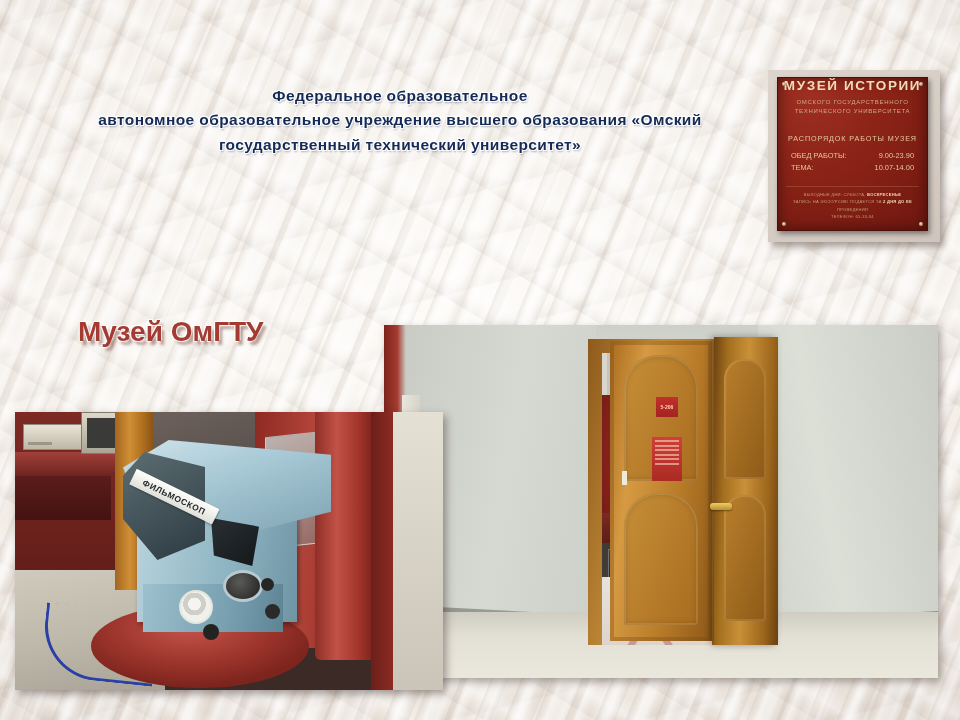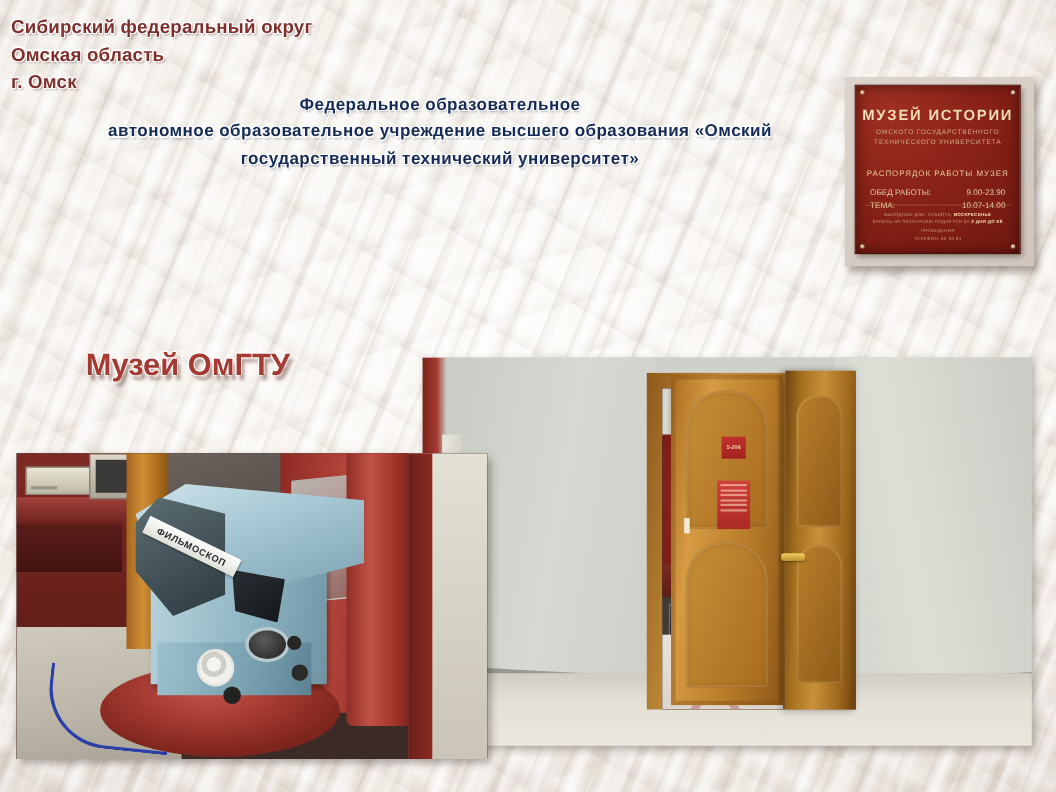--- a/index.html
+++ b/index.html
@@ -105,21 +105,21 @@
     box-shadow:inset 0 0 14px rgba(0,0,0,.45), 2px 3px 5px rgba(0,0,0,.4);
     color:#e8cfa8;text-align:center;overflow:hidden;
   }
   .plaque-board .screw{
     position:absolute;width:4px;height:4px;border-radius:50%;
     background:radial-gradient(circle at 35% 35%,#efe0c4,#8a6a42);
   }
   .screw.tl{left:4px;top:4px}.screw.tr{right:4px;top:4px}
   .screw.bl{left:4px;bottom:4px}.screw.br{right:4px;bottom:4px}
 
-  .pl-title{margin-top:19px;font-size:13.5px;font-weight:bold;letter-spacing:1.6px;color:#f0dcb6;}
+  .pl-title{font-size:13.5px;font-weight:bold;letter-spacing:1.6px;color:#f0dcb6;}
   .pl-sub{margin-top:5px;font-size:6px;letter-spacing:.7px;line-height:1.55;color:#cfa882;padding:0 7px;}
   .pl-sched{margin-top:17px;font-size:7.2px;font-weight:normal;letter-spacing:.9px;color:#e6c89c;}
   .pl-rows{margin-top:7px;padding:0 13px;font-size:7.4px;color:#e4c79e;}
   .pl-row{display:flex;justify-content:space-between;line-height:1.65;}
   .pl-foot{
     position:absolute;left:8px;right:8px;bottom:9px;
     font-size:4.1px;line-height:1.85;color:#c59a72;letter-spacing:.25px;
     border-top:1px solid rgba(220,180,130,.22);padding-top:4px;
   }
   .pl-foot b{color:#f3d9a8;}
@@ -286,25 +286,20 @@
   .dw-corner{position:absolute;left:0;top:0;width:22px;height:160px;
     background:linear-gradient(90deg,#7a241d,#a6392f 60%,rgba(166,57,47,0));}
   .dw-cornerW{position:absolute;left:18px;top:70px;width:18px;height:250px;
     background:linear-gradient(90deg,#e9e6dc,#d6d3c9);}
 </style>
 </head>
 <body>
 
 <div class="slide">
 
-  <div class="region-block">
-    <div class="region-line">Сибирский федеральный округ</div>
-    <div class="region-line">Омская область</div>
-    <div class="region-line">г. Омск</div>
-  </div>
 
   <div class="org-block">
     <div class="org-line">Федеральное  образовательное</div>
     <div class="org-line l2">автономное  образовательное  учреждение высшего образования «Омский</div>
     <div class="org-line">государственный  технический университет»</div>
   </div>
 
 
   <div class="museum-caption">Музей ОмГТУ</div>
 

